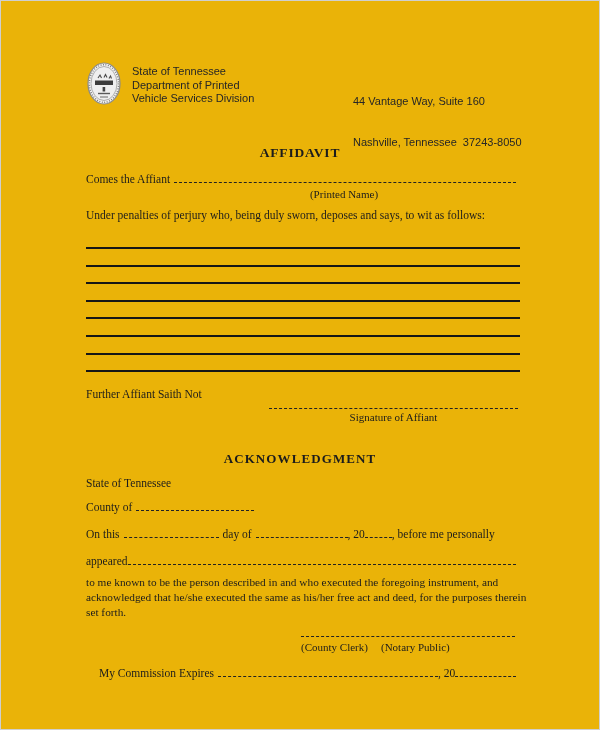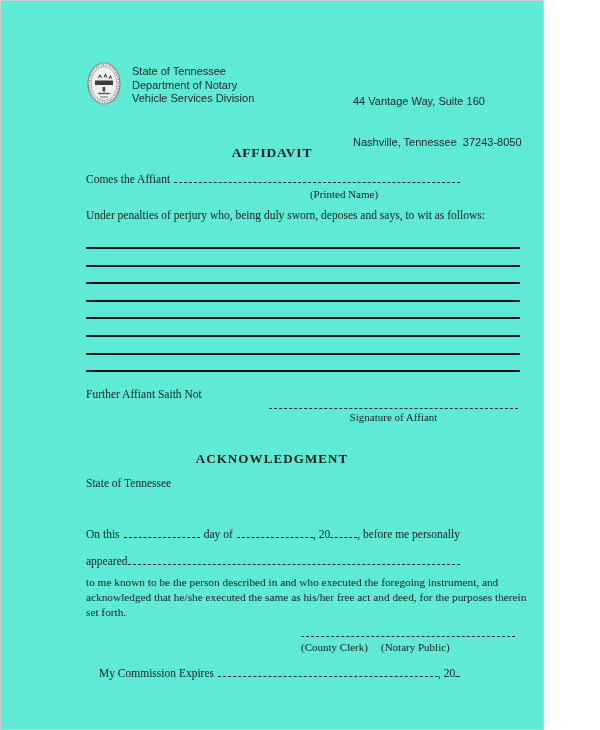--- a/index.html
+++ b/index.html
@@ -1,16 +1,16 @@
 <!DOCTYPE html>
 <html><head>
 <meta charset="utf-8">
 <style>
   html,body{margin:0;padding:0;background:#fff;}
-  .page{position:relative;width:544px;height:730px;background:#5eead4;
+  .page{position:relative;width:600px;height:730px;background:#eab308;
         border:1px solid #cfcfcf;box-sizing:border-box;overflow:hidden;
         font-family:"Liberation Serif",serif;color:#1c1c1c;}
   
   .seal{position:absolute;left:86px;top:61px;width:34px;height:43px;}
   .agency{position:absolute;left:131px;top:64px;font-family:"Liberation Sans",sans-serif;
           font-size:11px;line-height:13.5px;color:#262626;}
   .address{position:absolute;left:352px;top:67px;font-family:"Liberation Sans",sans-serif;
            font-size:11px;line-height:13.5px;color:#262626;white-space:pre;}
   
   .title{position:absolute;left:0;right:0;top:144px;text-align:center;
@@ -47,21 +47,21 @@
     <ellipse cx="17" cy="21.5" rx="14.6" ry="18.8" fill="none" stroke="#777" stroke-width="1.4" stroke-dasharray="0.9 1.6"></ellipse>
     <path d="M8 18.5 h18 v4.5 h-18 z" fill="#3c3c3c"></path>
     <path d="M11 16 l2-3 1.5 3 M17 15.5 l1.5-3 1.5 3 M22 16.5 l1.5-2.5 1 2.5" stroke="#4a4a4a" stroke-width="1.1" fill="none"></path>
     <rect x="15.6" y="25" width="2.6" height="4.5" fill="#454545"></rect>
     <path d="M11 31.5 h12" stroke="#5a5a5a" stroke-width="1.4"></path>
     <path d="M13 35 h8" stroke="#6a6a6a" stroke-width="1"></path>
   </svg>
 
   <div class="agency">
     <div>State of Tennessee</div>
-    <div>Department of Notary</div>
+    <div>Department of Printed</div>
     <div>Vehicle Services Division</div>
   </div>
 
   <div class="address">
     <div>44 Vantage Way, Suite 160</div>
     <div>Nashville, Tennessee  37243-8050</div>
   </div>
 
   <div class="title">AFFIDAVIT</div>
 
@@ -86,20 +86,24 @@
 
   <div class="txt" style="left:85px;top:386px;">Further Affiant Saith Not</div>
 
   <div class="sigline"></div>
   <div class="sigcap">Signature of Affiant</div>
 
   <div class="ack-heading">ACKNOWLEDGMENT</div>
 
   <div class="txt" style="left:85px;top:475px;">State of Tennessee</div>
 
+  <div class="row" style="left:85px;top:499px;width:434px;">
+    <span>County of</span>
+    <span class="b w118 sp-l"></span>
+  </div>
 
   <div class="row" style="left:85px;right:83px;top:526px;">
     <span>On this</span>
     <span class="b g sp-l sp-r" style="max-width:95px;"></span>
     <span>day of</span>
     <span class="b g sp-l" style="max-width:92px;"></span>
     <span>, 20</span>
     <span class="b w27"></span>
     <span>, before me personally</span>
   </div>

